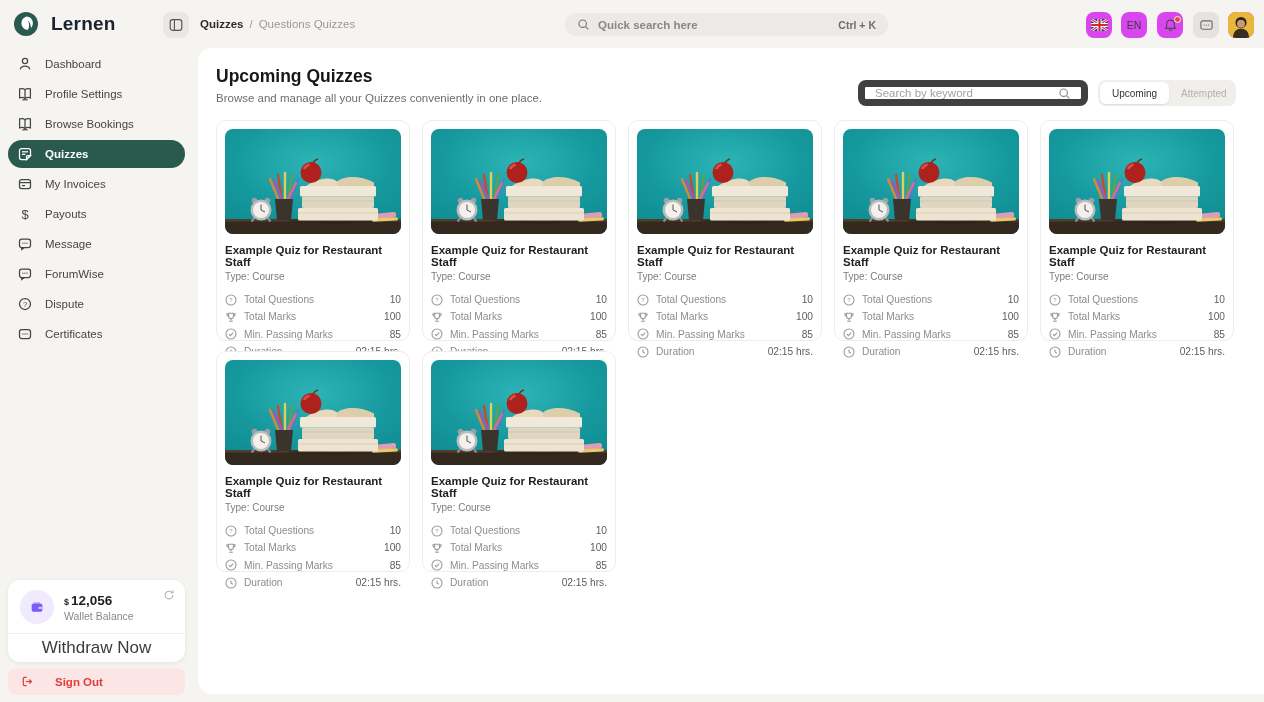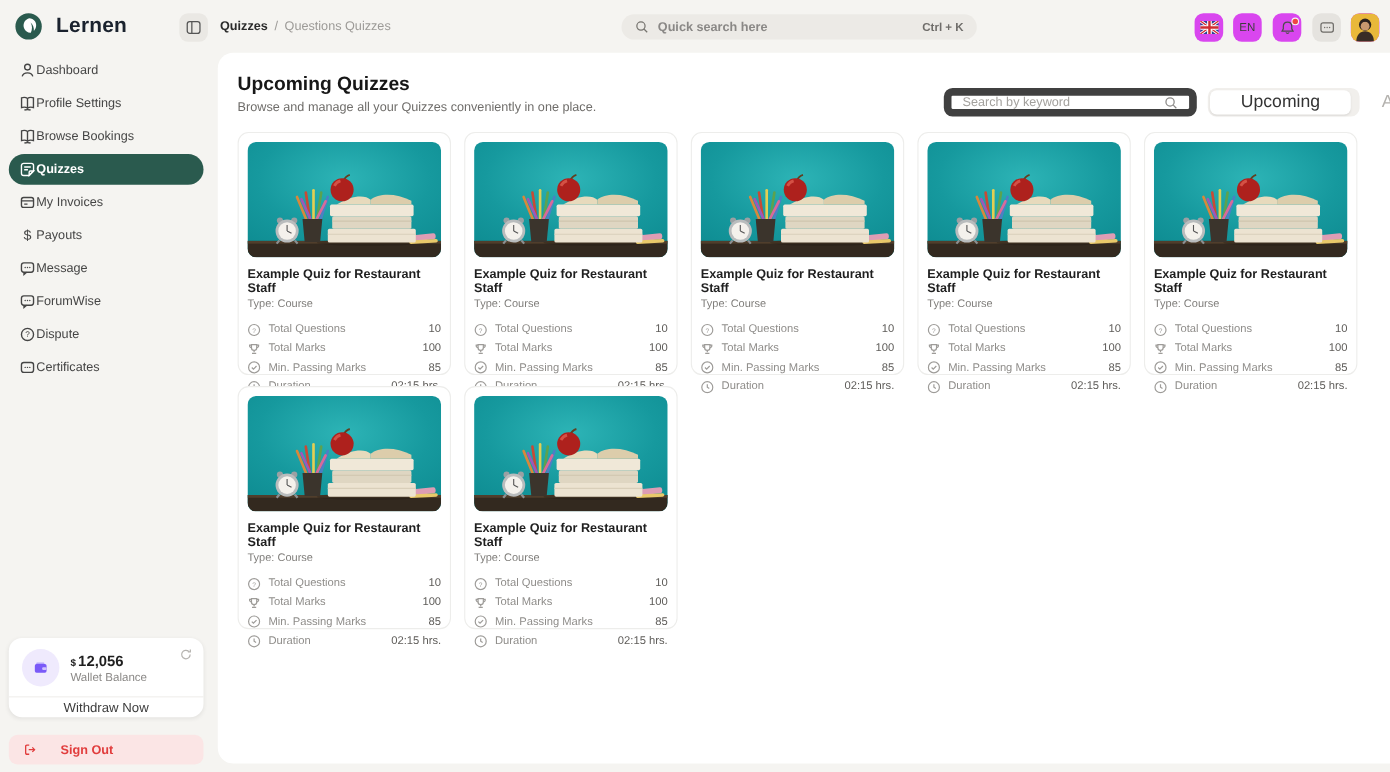--- a/index.html
+++ b/index.html
@@ -28,55 +28,55 @@
   .top-btn.gray { background:#e5e3df; }
   .lang { font-size:10.5px; font-weight:500; color:#3c3c3c; }
   .bell-wrap { position:relative; }
   .dot { position:absolute; top:-2px; right:-3px; width:7px; height:7px; border-radius:50%;
     background:#ef4444; border:1.5px solid #f5f4f1; }
   .avatar-btn { overflow:hidden; padding:0; }
 
   
   .sidebar { position:absolute; left:0; top:48px; width:193px; height:654px; }
   .nav { padding-top:2px; }
-  .nav-item { display:flex; align-items:center; height:28px; margin:0 8px 2px 8px;
+  .nav-item { display:flex; align-items:center; gap:12px; height:28px; margin:0 8px 2px 8px;
     padding-left:9px; border-radius:14px; color:#454545; font-size:11.5px; cursor:pointer; }
   .nav-item svg { flex:0 0 auto; }
   .nav-item.active { background:#2a5a4e; color:#fff; font-weight:600; }
   .wallet-card { position:absolute; left:8px; top:532px; width:177px; background:#fff;
     border-radius:12px; box-shadow:0 1px 4px rgba(0,0,0,.07); }
   .wallet-top { display:flex; align-items:center; gap:10px; padding:10px 12px 9px 12px; position:relative; }
   .wallet-ic { width:34px; height:34px; border-radius:50%; background:#efeafd;
     display:flex; align-items:center; justify-content:center; }
   .wallet-amt-line { display:flex; align-items:baseline; gap:2px; }
   .wallet-cur { font-size:9px; font-weight:700; color:#1f1f1f; }
   .wallet-amt { font-size:13.5px; font-weight:700; color:#1f1f1f; }
   .wallet-label { font-size:10.5px; color:#8b8987; margin-top:2px; }
   .refresh { position:absolute; right:10px; top:9px; cursor:pointer; }
-  .wallet-action { border-top:1px solid #f0eeec; height:19px; display:flex; align-items:center;
-    justify-content:center; font-size:12px; font-weight:500; color:#3c3c3c; cursor:pointer; }
+  .wallet-action { border-top:1px solid #f0eeec; height:29px; display:flex; align-items:center;
+    justify-content:center; font-size:17px; font-weight:500; color:#3c3c3c; cursor:pointer; }
   .signout { position:absolute; left:8px; top:620px; width:177px; height:27px; background:#fbe5e5;
     border-radius:8px; display:flex; align-items:center; gap:21px; padding-left:13px; cursor:pointer; }
   .signout span { font-size:11.5px; font-weight:600; color:#e13d3d; }
 
   
   .main { position:absolute; left:198px; top:48px; width:1168px; height:646px;
     background:#fff; border-radius:14px; overflow:hidden; }
   .main-head { position:relative; padding:18px 18px 0 18px; }
   .page-title { font-size:17.5px; font-weight:700; color:#171717; }
   .page-sub { font-size:11.5px; color:#6f6d6a; margin-top:5px; }
   .kw-search { position:absolute; left:660px; top:32px; width:230px; height:26px;
     border:7px solid #404040; border-radius:8px; display:flex; align-items:center; padding:0 10px; background:#fff; }
   .kw-search input { border:0; outline:0; flex:1; font-size:11.5px; color:#3c3c3c;
     font-family:inherit; background:transparent; }
   .kw-search input::placeholder { color:#a3a19d; }
   .toggle { position:absolute; left:900px; top:32px; width:138px; height:26px; background:#f1efec;
     border-radius:8px; display:flex; align-items:center; padding:2px; }
-  .toggle button { border:0; height:22px; border-radius:6px; font-size:16px; font-family:inherit;
-    padding:0 28px; cursor:pointer; background:transparent; color:#b3b1ad; }
+  .toggle button { border:0; height:22px; border-radius:6px; font-size:10px; font-family:inherit;
+    padding:0 12px; cursor:pointer; background:transparent; color:#b3b1ad; }
   .toggle button.on { background:#fff; color:#333; font-weight:500; box-shadow:0 1px 2px rgba(0,0,0,.08); }
 
   .card-grid { display:flex; flex-wrap:wrap; gap:10px 12px; padding:16px 18px 0 18px; }
   .quiz-card { width:194px; height:221px; border:1px solid #ededeb; border-radius:10px;
     padding:8px; background:#fff; cursor:pointer; }
   .card-img { height:105px; border-radius:8px; overflow:hidden; }
   .card-title { margin-top:10px; font-size:11.5px; font-weight:700; color:#1f1f1f; }
   .card-type { font-size:10px; color:#7f7d7a; margin-top:3px; }
   .card-stats { margin-top:9px; }
   .stat-row { display:flex; align-items:center; gap:7px; height:17.3px; }

